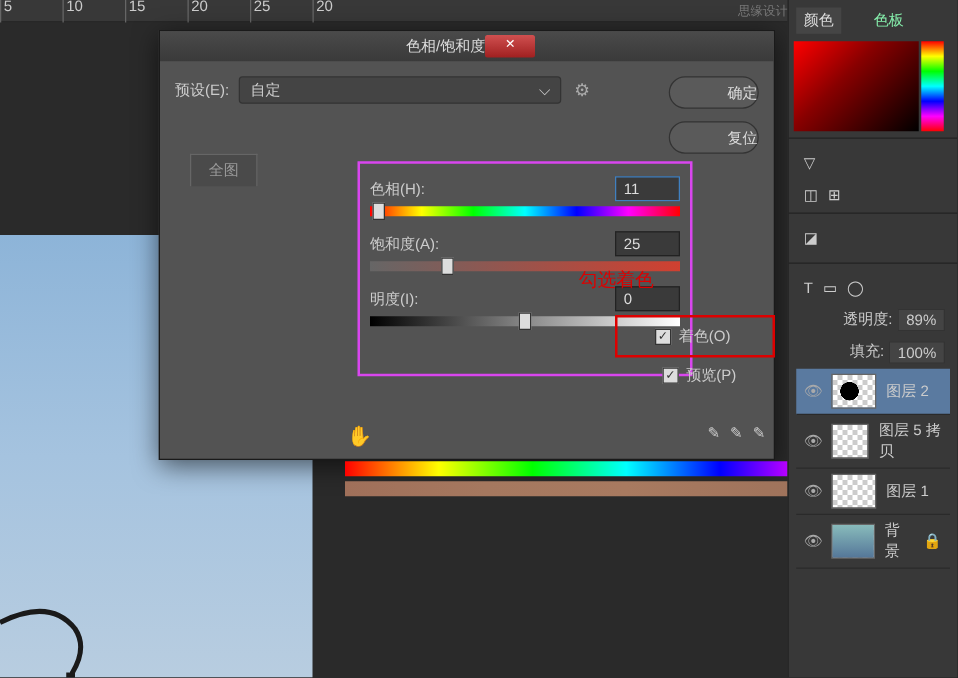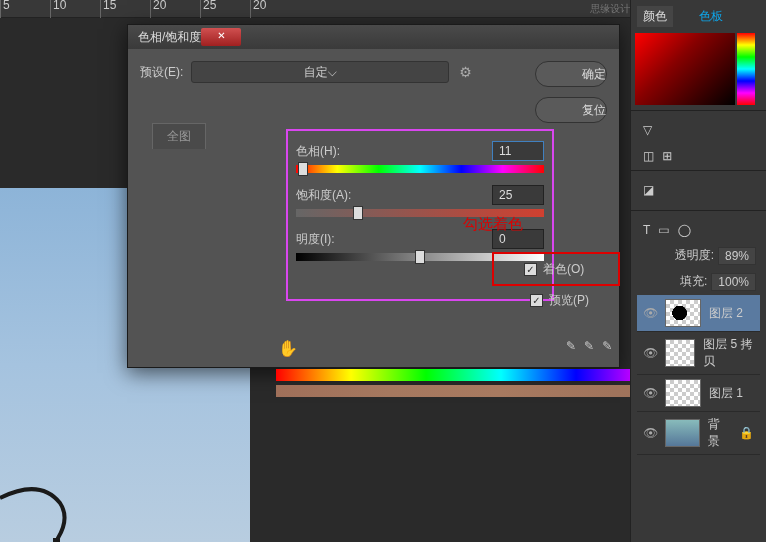--- a/index.html
+++ b/index.html
@@ -2,27 +2,27 @@
 <html><head>
 <meta charset="utf-8">
 <style>
 *{margin:0;padding:0;box-sizing:border-box;font-family:"Microsoft YaHei",sans-serif;font-size:12px;color:#ccc}
 body{background:#2a2a2a;width:766px;height:542px;overflow:hidden;position:relative}
 .ruler-h{position:absolute;top:0;left:0;width:100%;height:18px;background:#383838;border-bottom:1px solid #222;display:flex;color:#888;font-size:9px}
 .ruler-h span{width:50px;border-left:1px solid #666;padding-left:2px;height:18px;line-height:10px}
 .bg-image{position:absolute;top:188px;left:0;width:250px;height:354px;background:linear-gradient(180deg,#8db4d8 0%,#a5c3df 50%,#b8cde0 100%)}
 .lamp{position:absolute;top:280px;left:0;width:150px;height:260px}
 .dialog{position:absolute;top:24px;left:127px;width:493px;height:344px;background:#535353;border:1px solid #1a1a1a;box-shadow:0 5px 20px rgba(0,0,0,0.6)}
-.titlebar{height:24px;background:linear-gradient(#4a4a4a,#3a3a3a);display:flex;align-items:center;justify-content:flex-start;padding:0 4px 0 10px}
+.titlebar{height:24px;background:linear-gradient(#4a4a4a,#3a3a3a);display:flex;align-items:center;justify-content:center;padding:0 4px 0 10px}
 .titlebar-text{color:#ddd}
 .close-btn{width:40px;height:18px;background:linear-gradient(#d05050,#a02020);border-radius:2px;color:#fff;text-align:center;line-height:16px;font-size:10px}
 .dialog-body{padding:12px;position:relative;height:320px}
 .row{display:flex;align-items:center;margin-bottom:10px}
 .preset-label{margin-right:8px}
-.preset-select{width:258px;height:22px;background:#444;border:1px solid #333;border-radius:3px;padding:0 8px;display:flex;align-items:center;justify-content:center}
+.preset-select{width:258px;height:22px;background:#444;border:1px solid #333;border-radius:3px;padding:0 8px;display:flex;align-items:center;justify-content:space-between}
 .gear{margin-left:10px;color:#aaa;font-size:14px}
 .buttons{position:absolute;right:12px;top:12px;display:flex;flex-direction:column;gap:10px}
 .btn{width:72px;height:26px;background:#5a5a5a;border:1px solid #333;border-radius:13px;text-align:right;line-height:24px;color:#ddd}
 .tab-area{margin-top:40px;margin-left:12px}
 .tab{display:inline-block;padding:4px 14px;border:1px solid #666;border-bottom:none;color:#999;background:#4a4a4a}
 .sliders-box{position:absolute;top:80px;left:158px;width:268px;height:172px;border:2px solid #d946ef;padding:10px 8px}
 .slider-row{display:flex;align-items:center;margin-bottom:4px}
 .slider-label{width:80px}
 .slider-input{width:52px;height:20px;background:#3a3a3a;border:1px solid #222;color:#ddd;text-align:left;padding:0 6px;line-height:18px;margin-left:auto}
 .slider-track{height:10px;width:100%;margin-bottom:12px;position:relative}
@@ -35,21 +35,21 @@
 .checkbox-row{display:flex;align-items:center;gap:6px}
 .checkbox{width:13px;height:13px;background:#ddd;border:1px solid #333;text-align:center;line-height:11px;font-size:10px;color:#333}
 .preview-check{position:absolute;top:292px;left:530px;width:80px}
 .eyedroppers{position:absolute;top:290px;left:438px;display:flex;gap:8px;color:#999}
 .hand-icon{position:absolute;top:290px;left:150px;color:#999;font-size:16px}
 .spectrum{position:absolute;top:320px;left:148px;width:450px;height:12px;background:linear-gradient(90deg,#f00,#ff0,#0f0,#0ff,#00f,#f0f,#f00)}
 .spectrum2{position:absolute;top:336px;left:148px;width:450px;height:12px;background:linear-gradient(90deg,#a0705a,#a5785f,#a87a60,#a0745c,#a0705a)}
 .right-panel{position:absolute;top:0;right:0;width:136px;height:542px;background:#383838;border-left:1px solid #222}
 .color-panel{height:110px;padding:4px}
 .color-tabs{display:flex;gap:20px;padding:2px;font-size:11px}
-.color-tabs span{padding:2px 6px;color:#0ea5e9}
+.color-tabs span{padding:2px 6px;color:#86efac}
 .color-tabs .active{color:#ddd;background:#454545}
 .color-display{margin-top:4px;display:flex;gap:2px}
 .color-main{width:100px;height:72px;background:linear-gradient(135deg,#f00 0%,#800 40%,#400 70%,#000 100%)}
 .hue-strip{width:18px;height:72px;background:linear-gradient(180deg,#f00,#ff0,#0f0,#0ff,#00f,#f0f,#f00)}
 .panel-section{border-top:1px solid #222;padding:6px}
 .opacity-row{display:flex;justify-content:flex-end;padding:4px;font-size:11px;color:#999;gap:4px}
 .opacity-val{background:#444;border:1px solid #333;padding:1px 6px}
 .layer{display:flex;align-items:center;padding:4px 6px;gap:8px;border-bottom:1px solid #2a2a2a}
 .layer.active{background:#5a7aa0}
 .eye{width:14px;color:#aaa}

